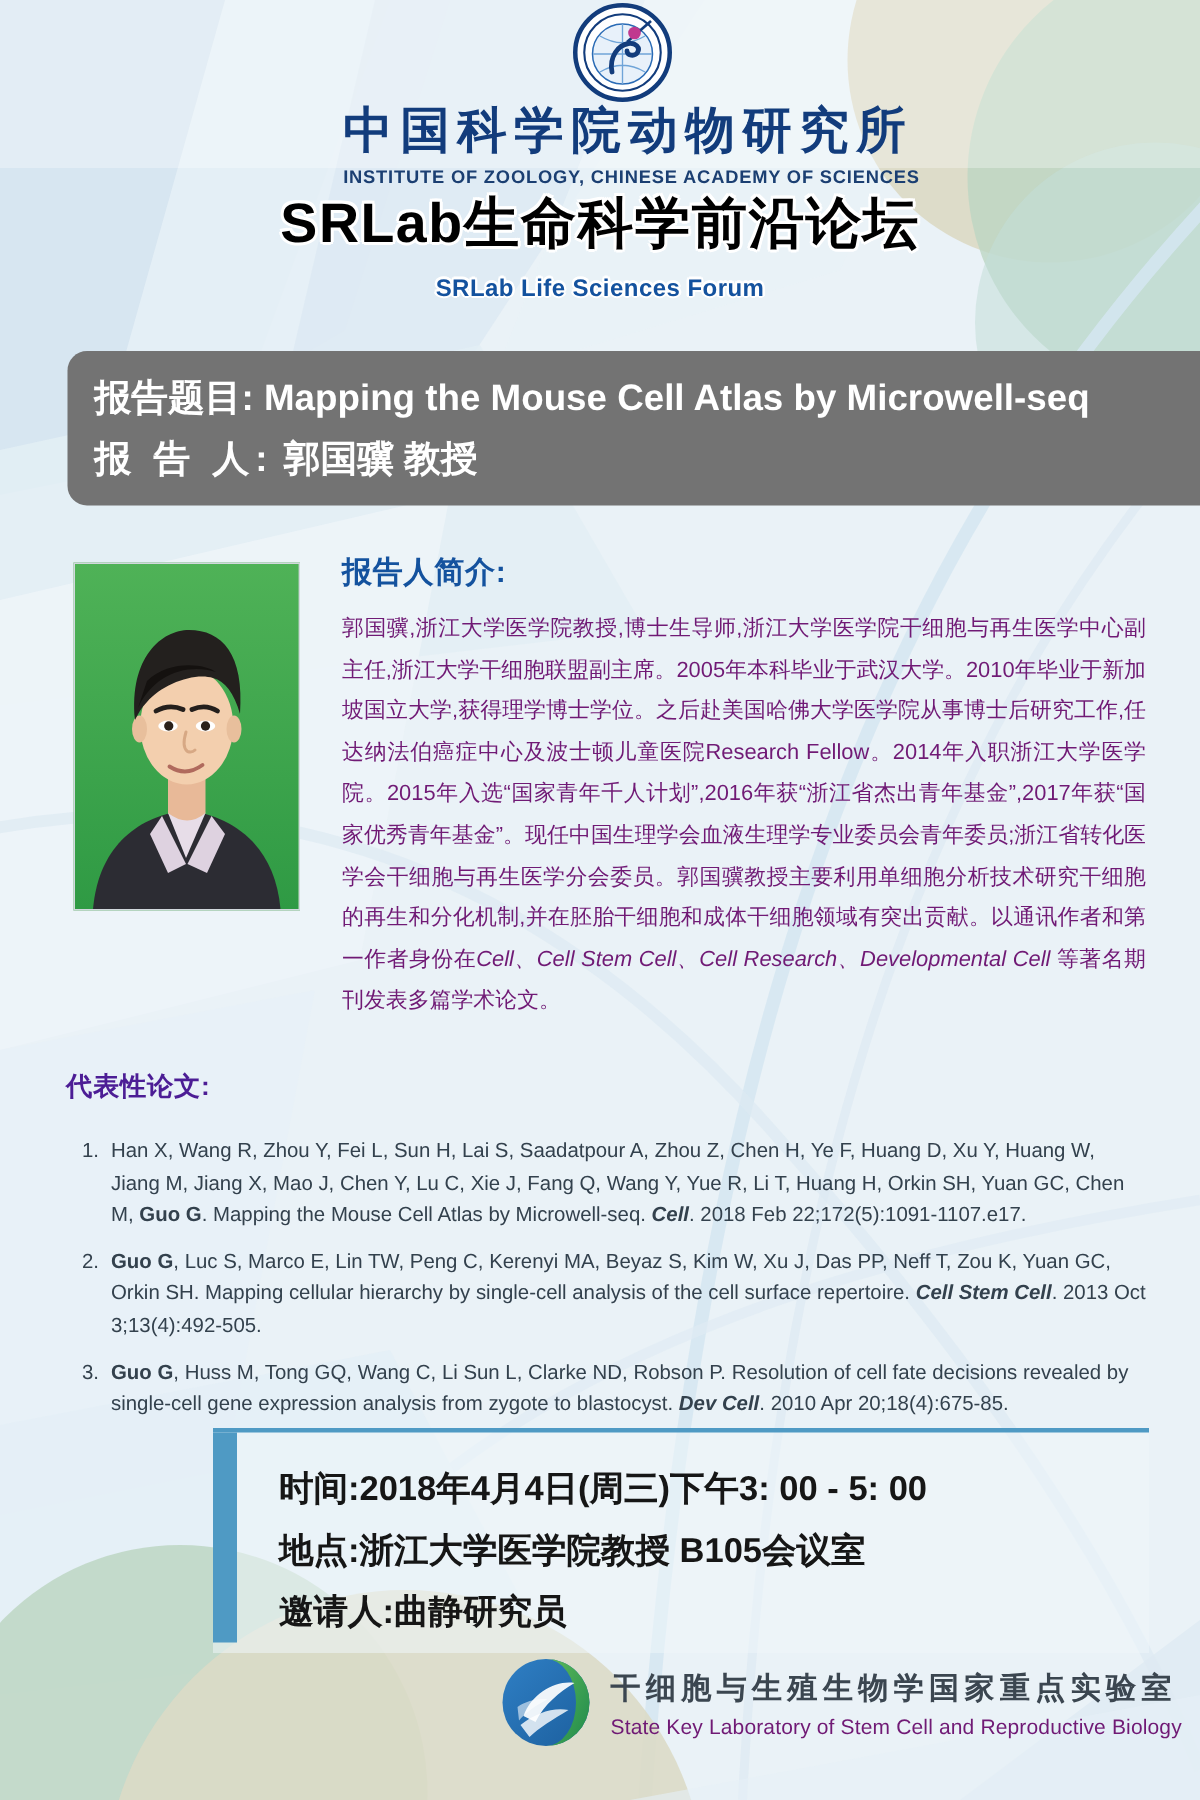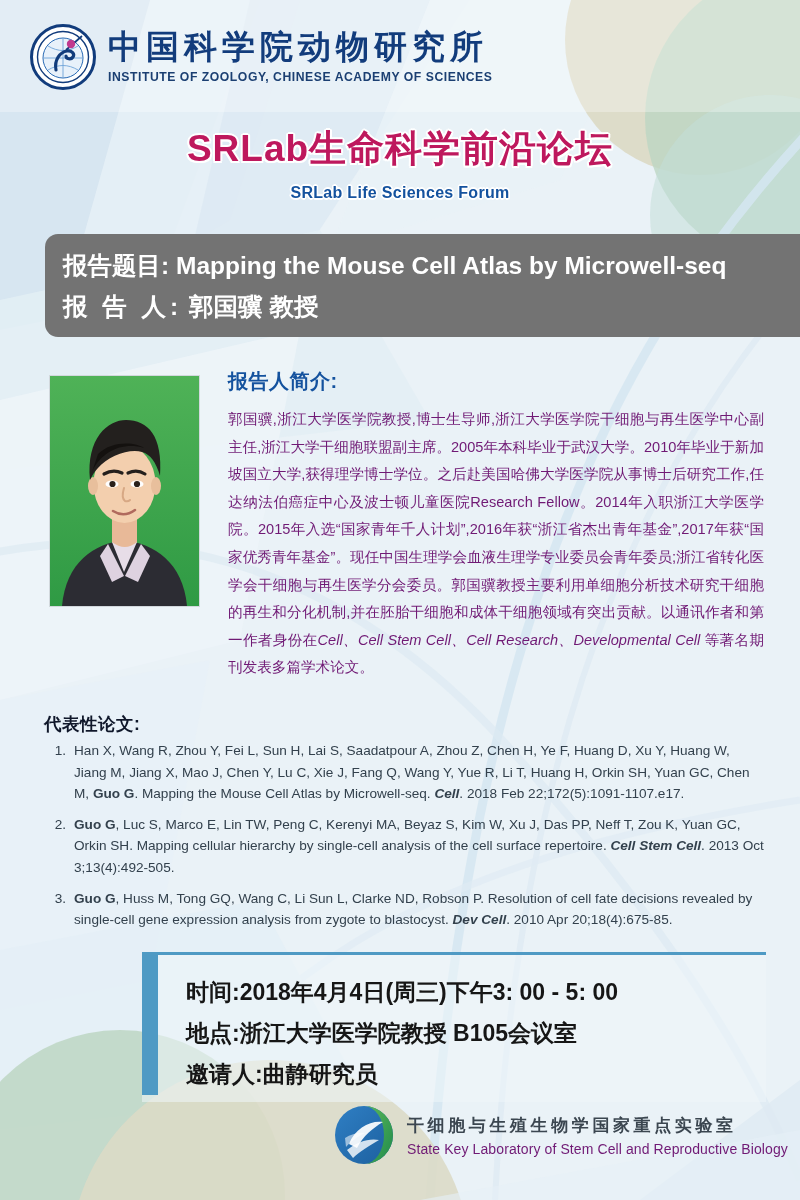--- a/index.html
+++ b/index.html
@@ -24,20 +24,21 @@
 
   
   .header {
     position: absolute;
     left: 0; top: 0;
     width: 800px; height: 112px;
     display: flex;
     align-items: center;
     padding-left: 30px;
     box-sizing: border-box;
+    flex-direction: column;
   }
   .ioz-seal {
     width: 66px; height: 66px;
     flex: 0 0 66px;
     position: relative;
     margin-top: 2px;
   }
   .ioz-seal svg { display:block; }
   .ioz-names { margin-left: 12px; }
   .ioz-cn {
@@ -59,21 +60,21 @@
   }
 
   
   .forum-title {
     position: absolute;
     left: 0; top: 124px;
     width: 800px;
     text-align: center;
     font-size: 37px;
     font-weight: 700;
-    color: #be185d;
+    color: #000000;
     letter-spacing: 1px;
     text-shadow:
       2px 0 0 #fff, -2px 0 0 #fff, 0 2px 0 #fff, 0 -2px 0 #fff,
       1.5px 1.5px 0 #fff, -1.5px 1.5px 0 #fff, 1.5px -1.5px 0 #fff, -1.5px -1.5px 0 #fff;
   }
   .forum-subtitle {
     position: absolute;
     left: 0; top: 184px;
     width: 800px;
     text-align: center;
@@ -140,23 +141,23 @@
 
   
   .pubs {
     position: absolute;
     left: 44px; top: 712px;
     width: 722px;
   }
   .pubs-heading {
     font-size: 17.5px;
     font-weight: 700;
-    color: #0f172a;
+    color: #4c1d95;
     letter-spacing: 0.5px;
-    margin-bottom: 4px;
+    margin-bottom: 20px;
   }
   .pub-item {
     display: flex;
     font-size: 13.6px;
     line-height: 21.6px;
     color: #33414d;
     margin-bottom: 9px;
   }
   .pub-num { flex: 0 0 22px; text-align: right; padding-right: 8px; }
   .pub-text { flex: 1 1 auto; text-align: left; }
@@ -194,21 +195,21 @@
     position: absolute;
     left: 333px; top: 1104px;
     display: flex;
     align-items: center;
   }
   .lab-mark { width: 62px; height: 62px; flex: 0 0 62px; }
   .lab-mark svg { display: block; }
   .lab-names { margin-left: 12px; }
   .lab-cn {
     font-family: "DejaVu Serif", serif;
-    font-size: 17px;
+    font-size: 20px;
     font-weight: 700;
     color: #3b4650;
     letter-spacing: 3.6px;
     white-space: nowrap;
   }
   .lab-en {
     font-size: 14px;
     color: #701a75;
     letter-spacing: 0.1px;
     margin-top: 4px;

